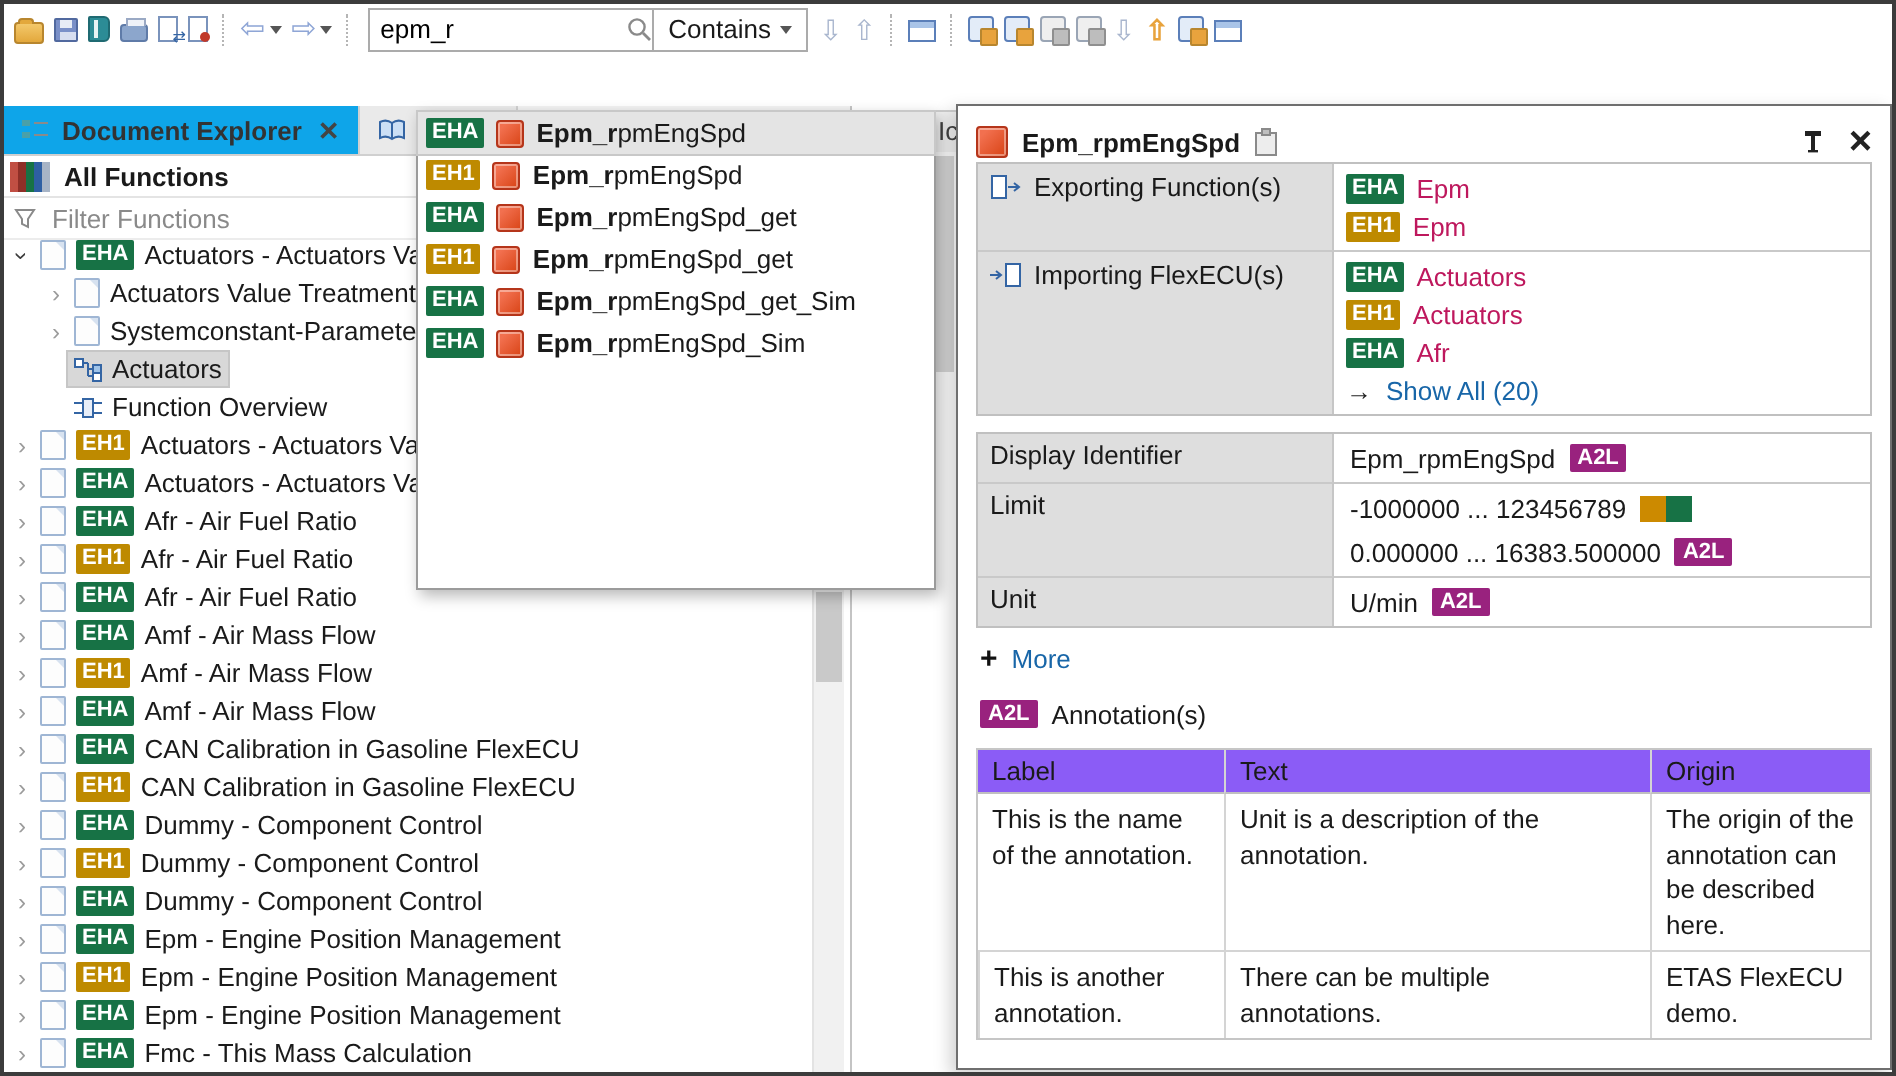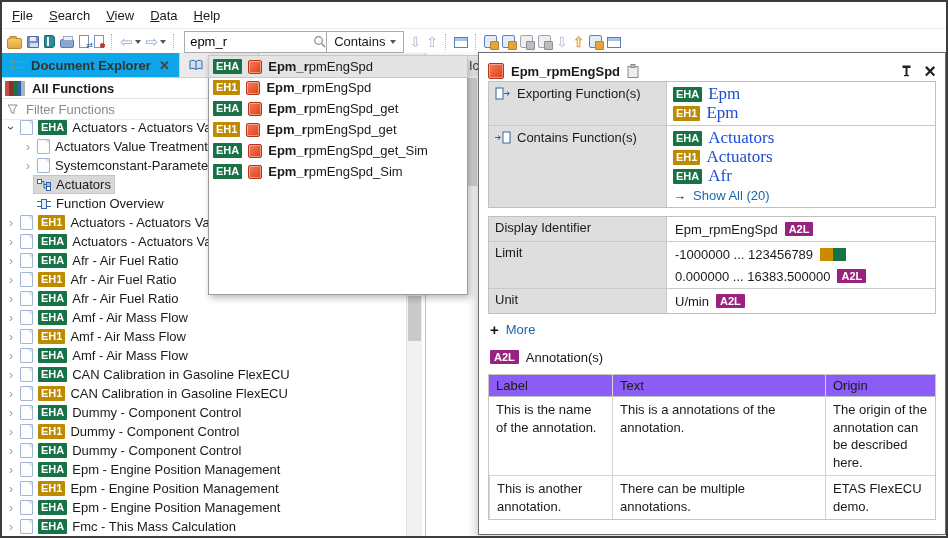--- a/index.html
+++ b/index.html
@@ -94,21 +94,21 @@
   .p-headright{margin-left:auto;display:flex;align-items:center;gap:12px;}
   .p-close{font-size:20px;line-height:14px;color:#222;font-weight:bold;}
   .p-sub{display:flex;align-items:center;gap:6px;height:20px;margin-top:2px;}
   .swatches{display:flex;}
   .sw{width:14px;height:14px;display:block;}
   .sec-table{display:grid;grid-template-columns:178px 1fr;border:1px solid #c0c0c0;}
   .sec-label{background:#dedede;padding:4px 6px;display:flex;align-items:flex-start;gap:6px;border-right:1px solid #c6c6c6;}
   .sec-value{padding:3px 6px;display:flex;flex-direction:column;gap:1px;}
   .sec-row2{border-top:1px solid #c9c9c9;}
   .link-row{display:flex;align-items:center;gap:6px;height:18px;}
-  .fn-link{color:#1d4ed8;font-family:Liberation Serif, serif;font-size:17px;text-decoration:none;}
+  .fn-link{color:#be185d;font-family:Liberation Sans, sans-serif;font-size:13px;text-decoration:none;}
   .showall{display:flex;align-items:center;gap:7px;height:18px;}
   .showall .arr{color:#222;font-weight:bold;font-size:13px;}
   .showall a{color:#1866a8;text-decoration:none;}
   .prop-table{display:grid;grid-template-columns:178px 1fr;border:1px solid #c0c0c0;margin-top:8px;}
   .prop-label{background:#dedede;padding:3px 6px;border-right:1px solid #c6c6c6;}
   .prop-value{padding:3px 8px;display:flex;flex-direction:column;gap:4px;justify-content:center;}
   .pr-b{border-top:1px solid #c9c9c9;}
   .val-line{display:flex;align-items:center;gap:7px;height:18px;}
   .a2l{background:#99227e;color:#fff;font-weight:bold;font-size:11px;padding:1px 4px;border-radius:1px;flex:none;}
   .sw-s{width:13px;height:13px;display:block;}
@@ -120,27 +120,20 @@
   .ann-th{background:#8b5cf6;padding:3px 7px;border-bottom:1px solid #c0c0c0;}
   .ann-th + .ann-th, .ann-td + .ann-td{border-left:1px solid #d4d4d4;}
   .ann-td{padding:4px 7px;line-height:1.35;background:#fff;}
   .ann-rb{border-top:1px solid #d4d4d4;}
 </style>
 </head>
 <body>
 
 <div class="window">
 
-  <div class="menubar">
-      <span class="menu-item">File</span>
-      <span class="menu-item">Search</span>
-      <span class="menu-item">View</span>
-      <span class="menu-item">Data</span>
-      <span class="menu-item">Help</span>
-    </div>
 
   <div class="toolbar">
     <span class="ti ic-folder"></span>
     <span class="ti ic-floppy"></span>
     <span class="ti ic-book"></span>
     <span class="ti ic-printer"></span>
     <span class="ti ic-docexp"></span>
     <span class="ti ic-docrep"></span>
     <span class="tb-sep"></span>
     <span class="nav-arrow">⇦<i class="dd"></i></span>
@@ -472,21 +465,21 @@
           <span class="link-row">
             <span class="badge" style="background: rgb(190, 138, 0);">EH1</span>
             <a class="fn-link" href="#">Epm</a>
           </span>
         </div>
       <div class="sec-label sec-row2">
         <svg width="16" height="13" viewBox="0 0 16 13" style="margin-top:1px">
             <path d="M0 6.5 h5 M3 4.5 l2.5 2 L3 8.5" stroke="#3465a4" fill="none"></path>
             <rect x="8" y="1" width="7" height="11" fill="#fff" stroke="#3465a4"></rect>
           </svg>
-        <span>Contains Function(s)</span>
+        <span>Importing FlexECU(s)</span>
       </div>
       <div class="sec-value sec-row2" id="importing-list">
           <span class="link-row">
             <span class="badge" style="background: rgb(23, 114, 69);">EHA</span>
             <a class="fn-link" href="#">Actuators</a>
           </span>
           <span class="link-row">
             <span class="badge" style="background: rgb(190, 138, 0);">EH1</span>
             <a class="fn-link" href="#">Actuators</a>
           </span>
@@ -539,21 +532,21 @@
 
     <div class="ann-head">
       <span class="a2l">A2L</span>
       <span>Annotation(s)</span>
     </div>
     <div class="ann-table" id="ann-table">
         <div class="ann-th">Label</div>
         <div class="ann-th">Text</div>
         <div class="ann-th">Origin</div>
         <div class="ann-td">This is the name of the annotation.</div>
-        <div class="ann-td">This is a annotations of the annotation.</div>
+        <div class="ann-td">Unit is a description of the annotation.</div>
         <div class="ann-td">The origin of the annotation can be described here.</div>
         <div class="ann-td ann-rb">This is another annotation.</div>
         <div class="ann-td ann-rb">There can be multiple annotations.</div>
         <div class="ann-td ann-rb">ETAS FlexECU demo.</div>
       </div>
   </div>
 
 </div>
 
 </body></html>

